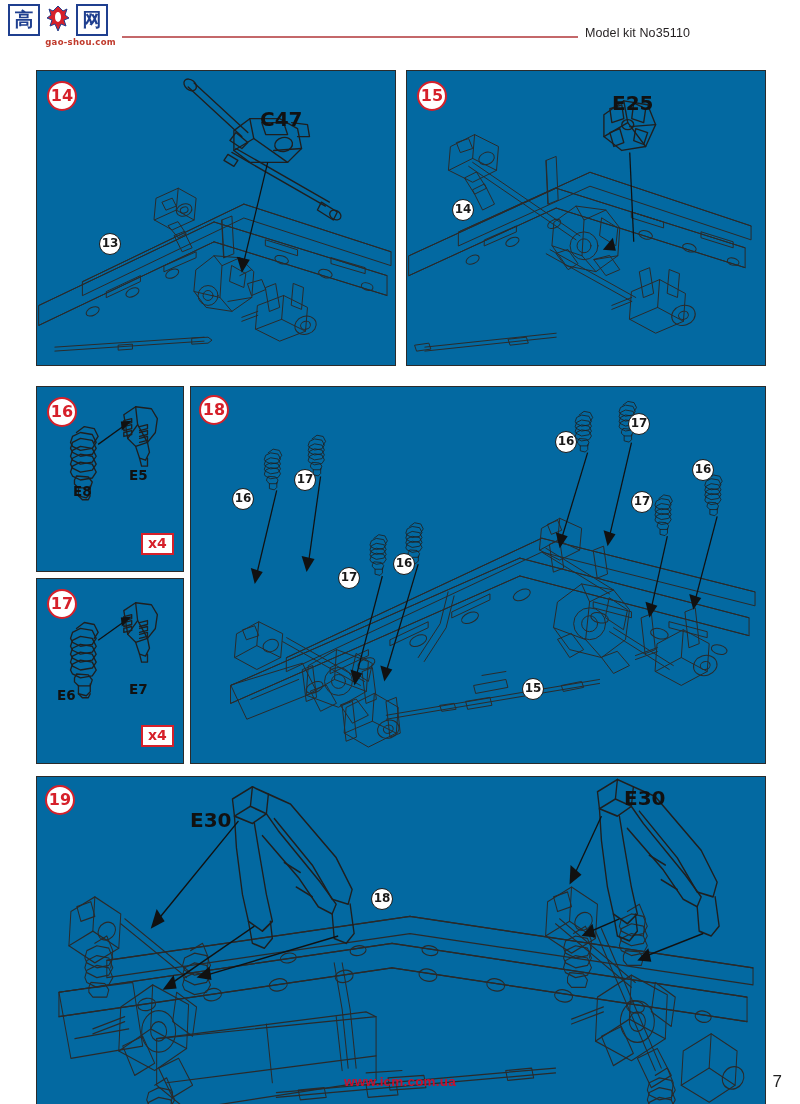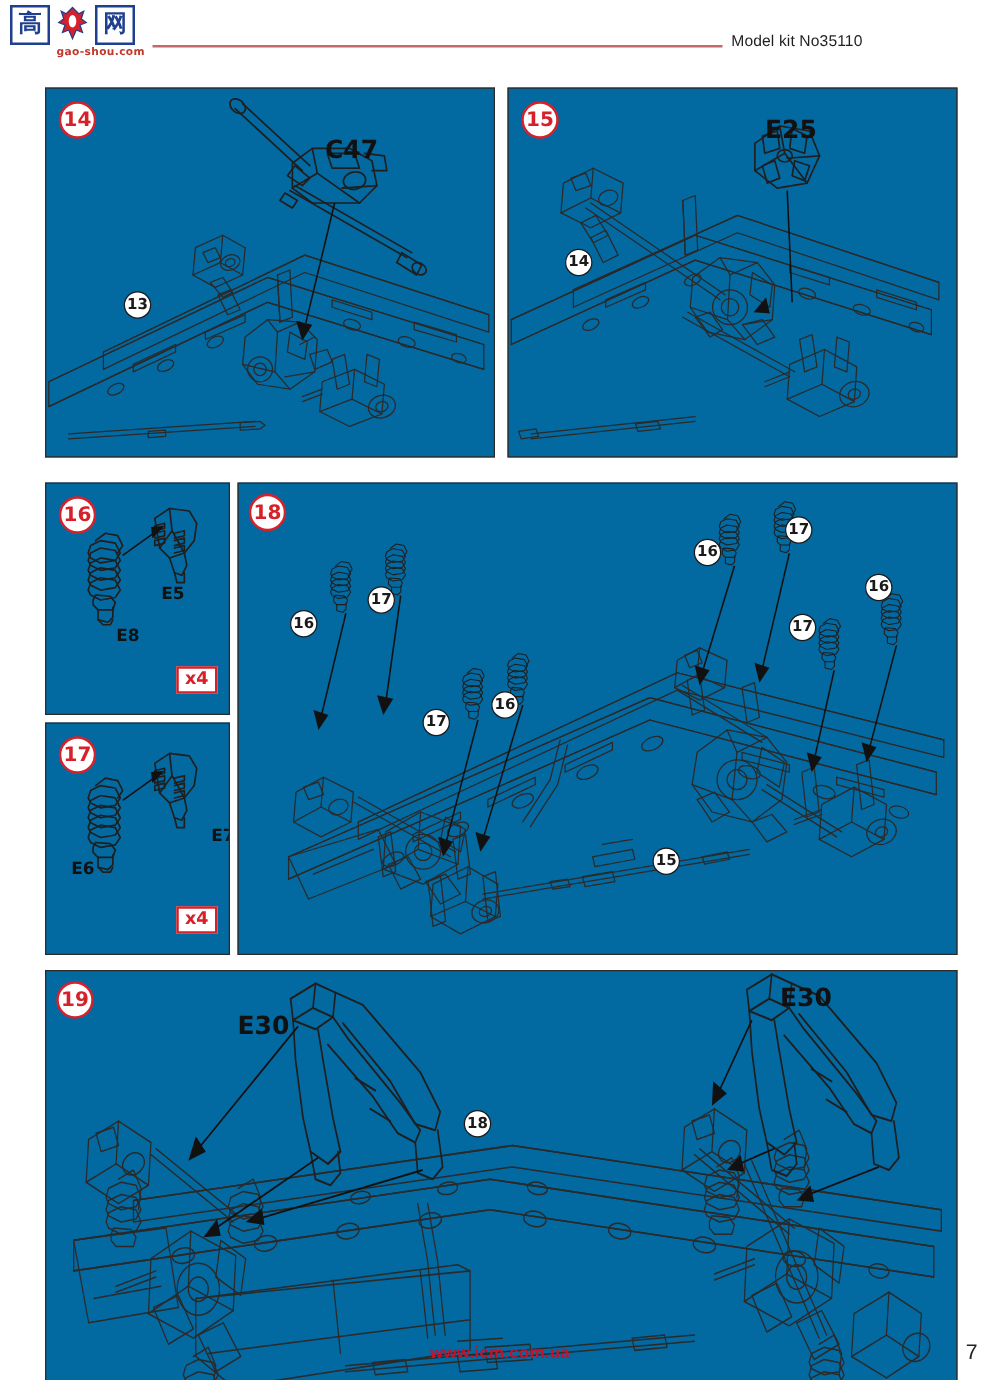--- a/index.html
+++ b/index.html
@@ -319,21 +319,21 @@
           <path d="M104 72 L106 80 L112 80 L112 72"></path>
         </g>
 
         <g>
           <path class="arr" d="M62 58 L90 38"></path>
           <path class="arrhead" d="M96 34 L86 44 L85 35 Z"></path>
         </g>
       </svg>
     </div>
     <div class="step-badge" style="left:10px;top:10px;">16</div>
-    <div class="part-label sm" style="left:36px;top:114px;margin-left:20px;">E8</div>
+    <div class="part-label sm" style="left:36px;top:96px;">E8</div>
     <div class="part-label sm" style="left:92px;top:80px;">E5</div>
     <div class="qty-badge" style="left:104px;top:146px;">x4</div>
   </div>
 
   <div class="panel" id="panel17">
     <div class="svgwrap">
       <svg viewBox="0 0 148 186" preserveAspectRatio="none">
         <g class="ln-b">
           <path d="M40 50 L48 44 L58 46 L62 54 L58 60"></path>
           <path d="M34 60 L36 54 L44 50 L56 52 L60 60 L56 66 L44 68 L36 64 Z"></path>
@@ -359,21 +359,21 @@
           <path d="M104 76 L106 84 L112 84 L112 76"></path>
         </g>
         <g>
           <path class="arr" d="M62 62 L90 42"></path>
           <path class="arrhead" d="M96 38 L86 48 L85 39 Z"></path>
         </g>
       </svg>
     </div>
     <div class="step-badge" style="left:10px;top:10px;">17</div>
     <div class="part-label sm" style="left:20px;top:108px;">E6</div>
-    <div class="part-label sm" style="left:92px;top:82px;margin-left:40px;">E7</div>
+    <div class="part-label sm" style="left:92px;top:102px;">E7</div>
     <div class="qty-badge" style="left:104px;top:146px;">x4</div>
   </div>
 
   <div class="panel" id="panel18">
     <div class="svgwrap">
       <svg viewBox="0 0 576 378" preserveAspectRatio="none">
         <g class="ln">
 
           <path d="M40 300 L330 172 L560 232 L560 250 L330 190 L40 318 Z"></path>
           <path d="M40 300 L330 172"></path>

